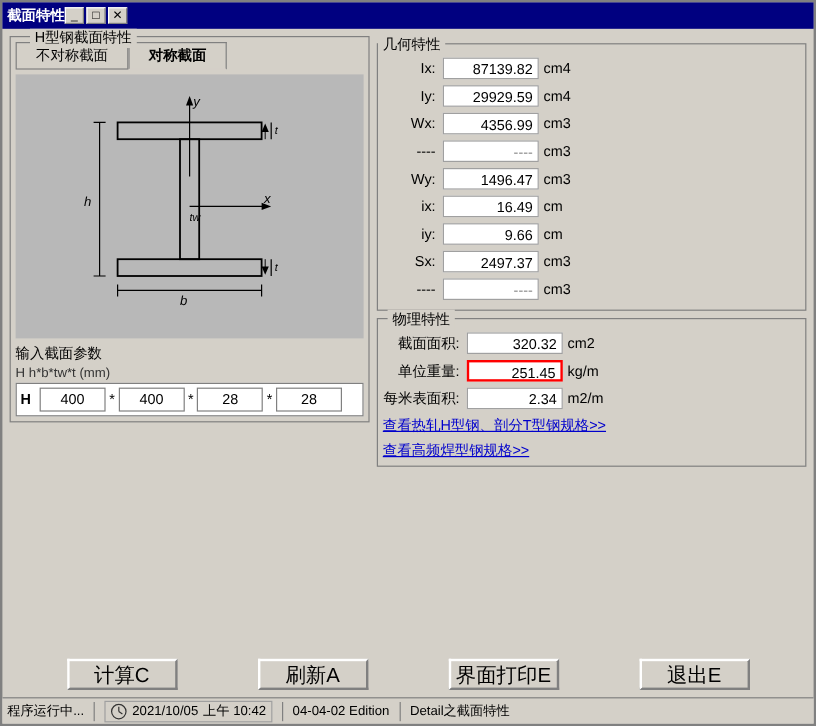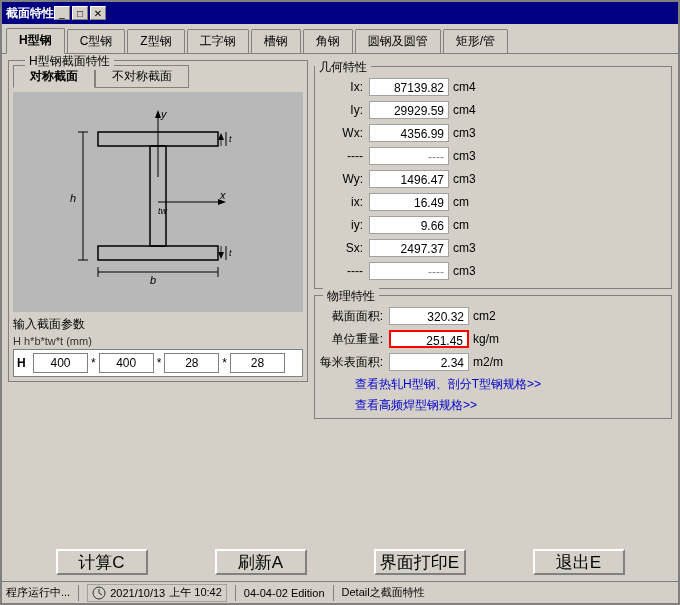--- a/index.html
+++ b/index.html
@@ -267,21 +267,21 @@
 
     .highlight-row .prop-value {
       border: 2px solid #ff0000;
     }
 
     .link-row {
       margin-top: 4px;
       font-size: 12px;
       color: #0000cc;
       cursor: pointer;
-      margin-left: 36px;
+      text-decoration: underline;
     }
 
     .bottom-buttons {
       display: flex;
       justify-content: space-around;
       padding: 6px 20px;
       flex-shrink: 0;
     }
 
     .btn {
@@ -336,40 +336,30 @@
 
   <div class="title-bar">
     <span class="title-bar-text">截面特性</span>
     <div class="title-bar-buttons">
       <div class="title-btn">_</div>
       <div class="title-btn">□</div>
       <div class="title-btn">✕</div>
     </div>
   </div>
 
-  <div class="tab-bar">
-    <div class="tab active">H型钢</div>
-    <div class="tab">C型钢</div>
-    <div class="tab">Z型钢</div>
-    <div class="tab">工字钢</div>
-    <div class="tab">槽钢</div>
-    <div class="tab">角钢</div>
-    <div class="tab">圆钢及圆管</div>
-    <div class="tab">矩形/管</div>
-  </div>
 
   <div class="content">
 
     <div class="left-panel">
       <div class="group-box">
         <span class="group-box-title">H型钢截面特性</span>
 
         <div class="sub-tab-bar">
+          <div class="sub-tab">不对称截面</div>
           <div class="sub-tab active">对称截面</div>
-          <div class="sub-tab">不对称截面</div>
         </div>
 
         <div class="diagram-area">
           <svg viewBox="0 0 200 200" class="diagram-svg">
 
             <rect x="40" y="30" width="120" height="14" fill="none" stroke="black" stroke-width="1.5"></rect>
 
             <rect x="92" y="44" width="16" height="100" fill="none" stroke="black" stroke-width="1.5"></rect>
 
             <rect x="40" y="144" width="120" height="14" fill="none" stroke="black" stroke-width="1.5"></rect>
@@ -524,21 +514,21 @@
 
   <div class="status-bar">
     <span>程序运行中...</span>
     <div class="status-divider"></div>
     <div class="status-segment">
       <svg class="clock-icon" viewBox="0 0 14 14">
         <circle cx="7" cy="7" r="6" fill="none" stroke="#333" stroke-width="1"></circle>
         <line x1="7" y1="7" x2="7" y2="3" stroke="#333" stroke-width="1"></line>
         <line x1="7" y1="7" x2="10" y2="9" stroke="#333" stroke-width="1"></line>
       </svg>
-      <span>2021/10/13</span>
+      <span>2021/10/05</span>
       <span>上午 10:42</span>
     </div>
     <div class="status-divider"></div>
     <span>04-04-02 Edition</span>
     <div class="status-divider"></div>
     <span>Detail之截面特性</span>
   </div>
 </div>
 
 </body></html>

